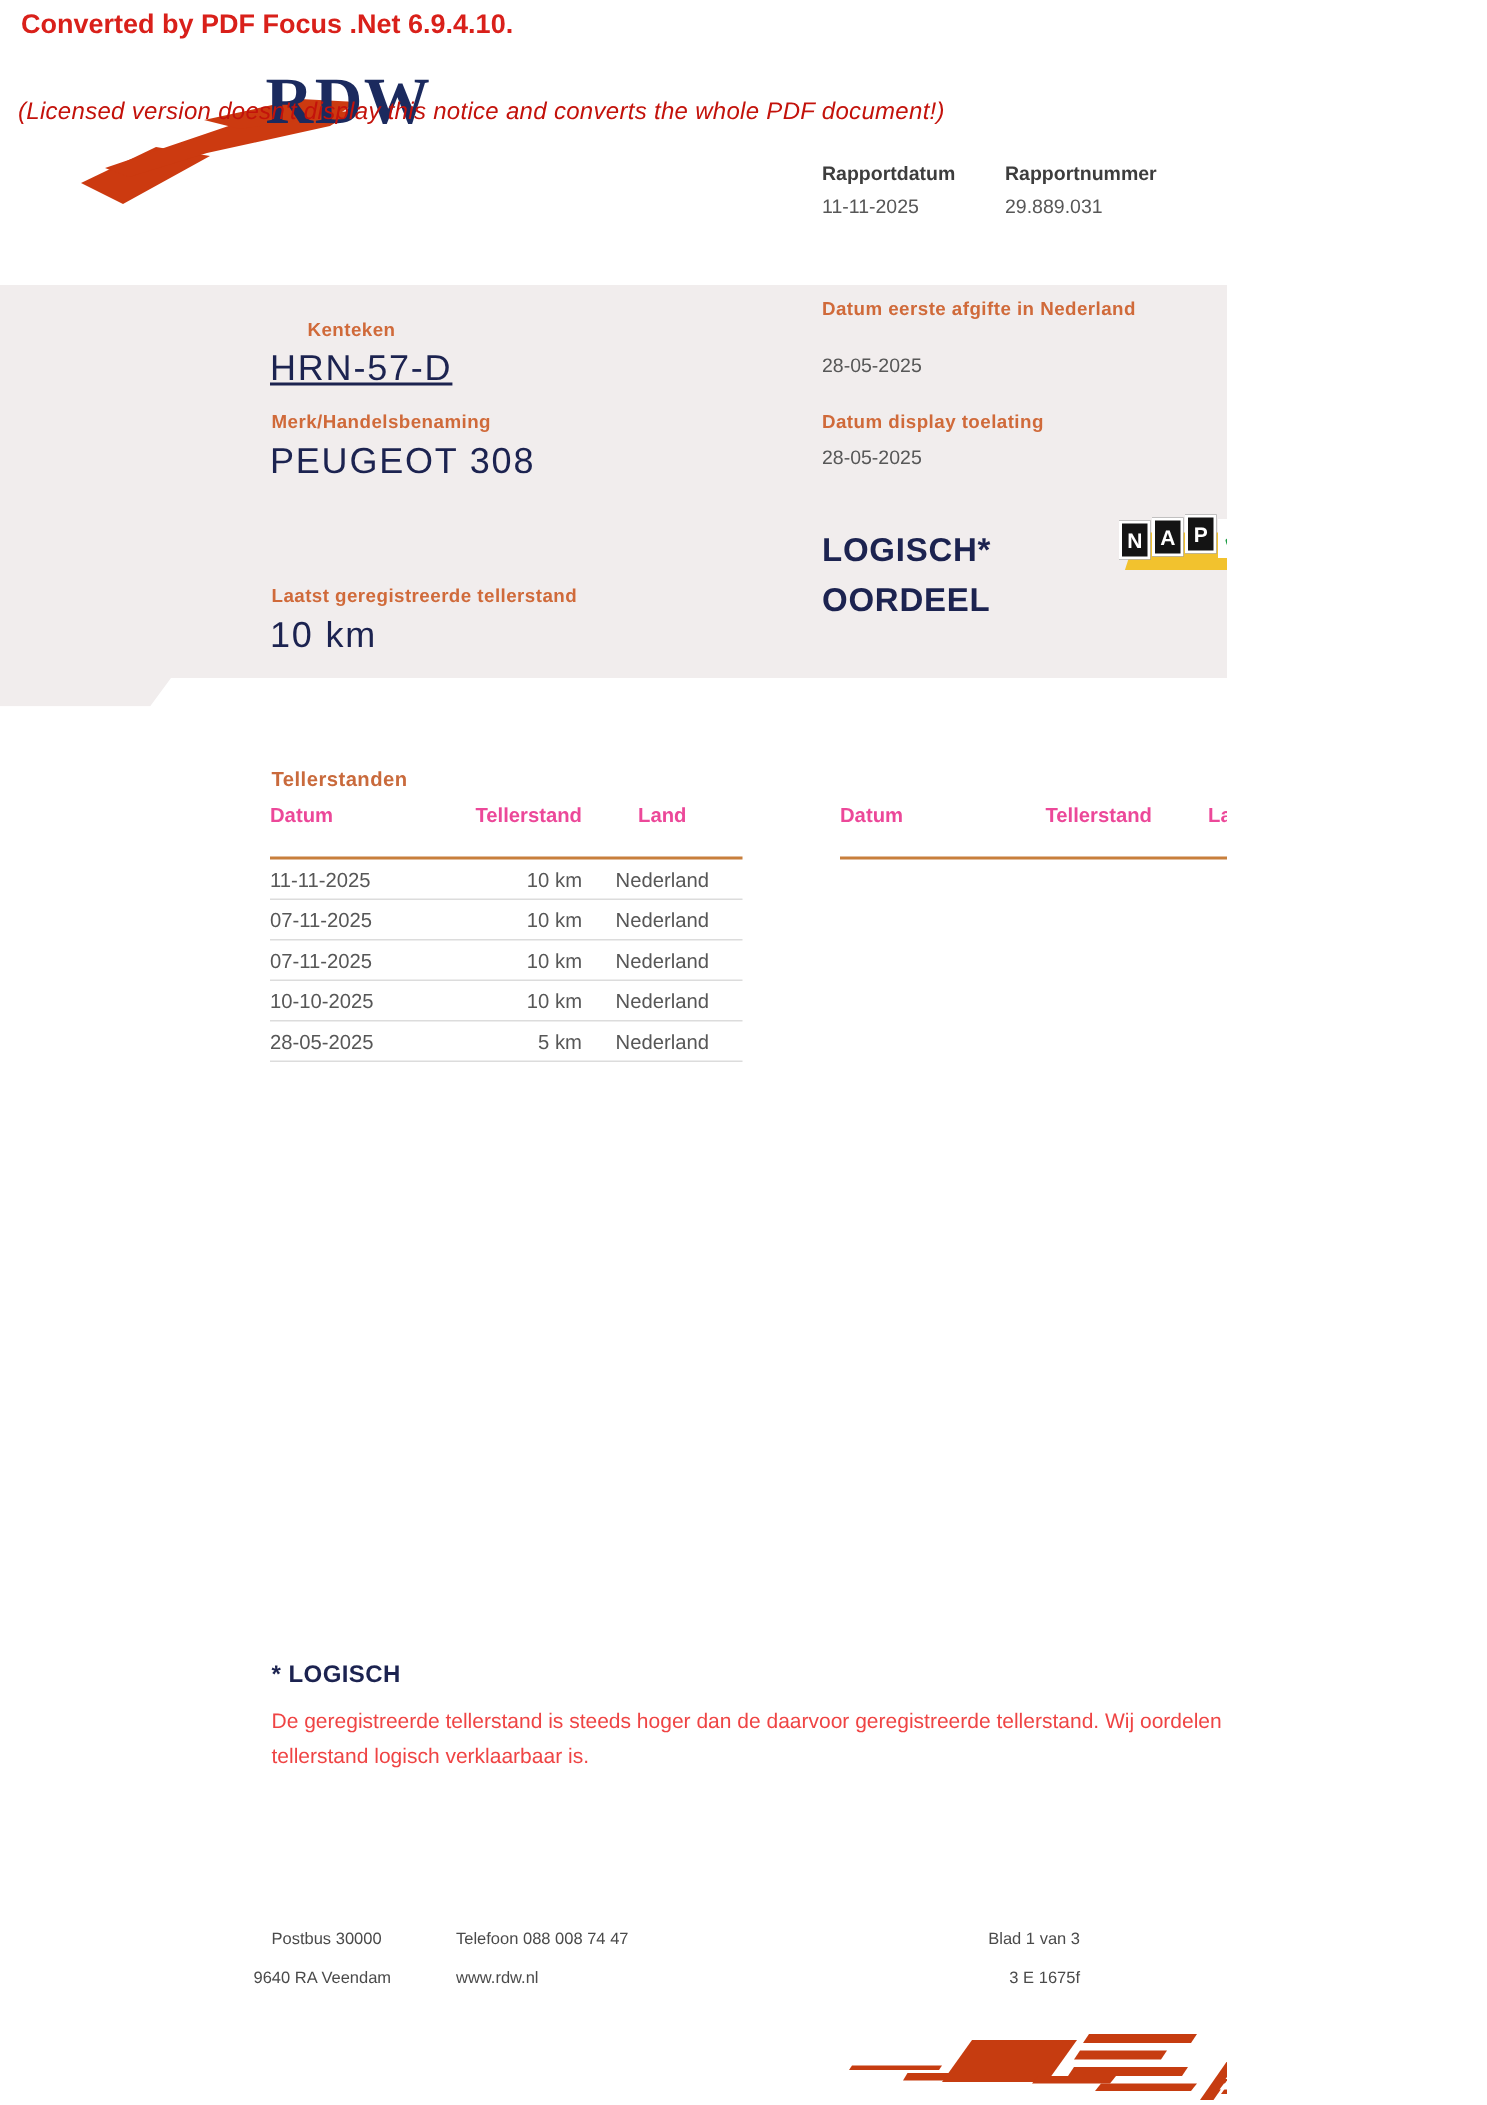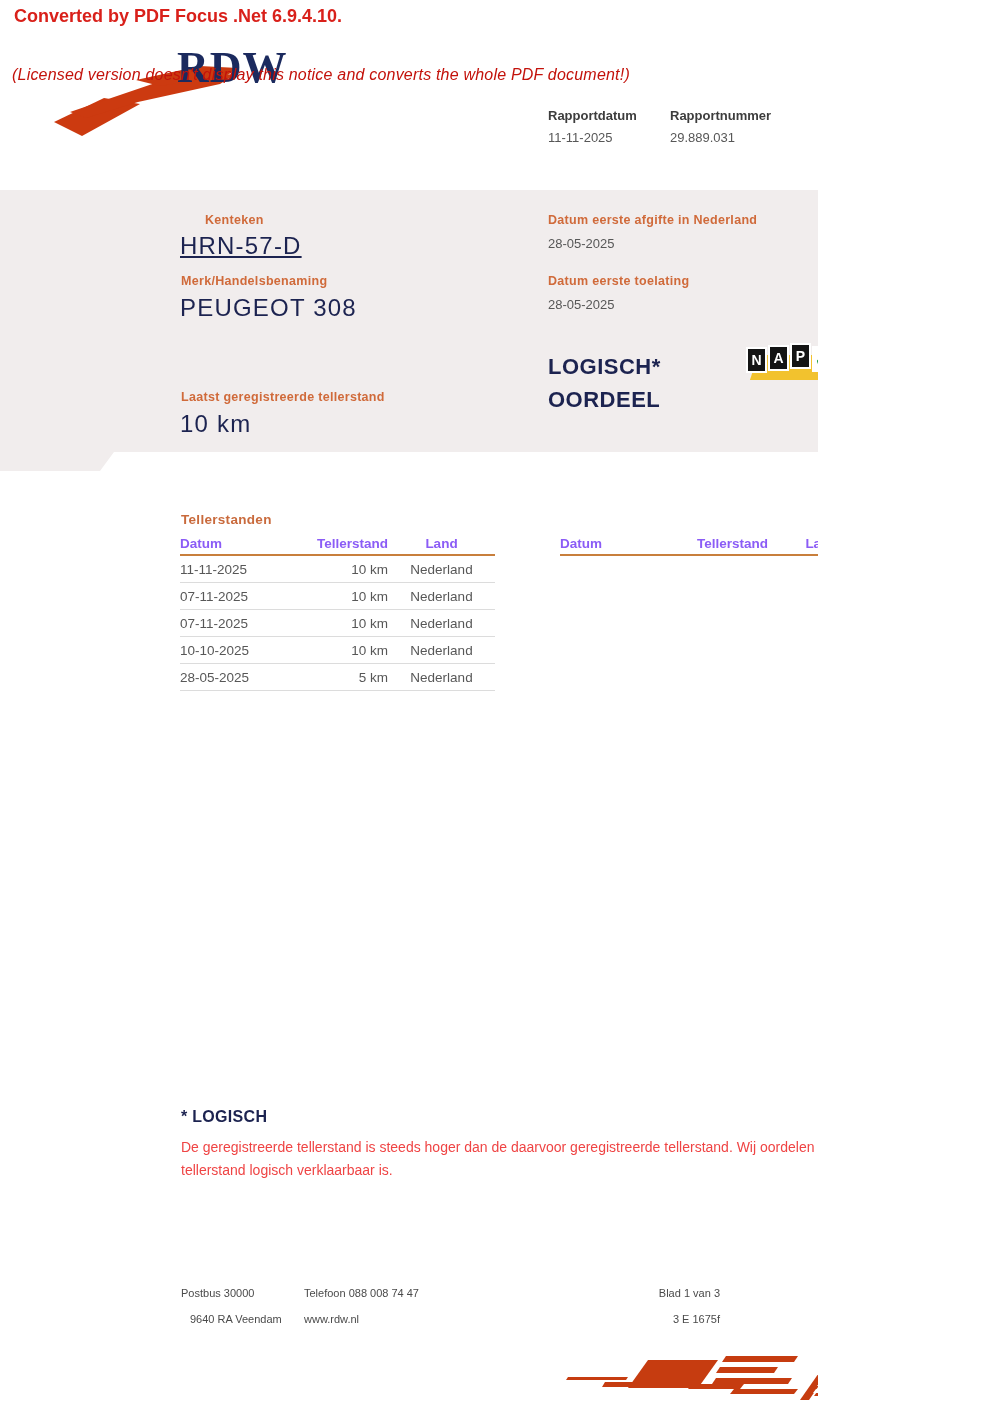--- a/index.html
+++ b/index.html
@@ -92,22 +92,22 @@
   .nap-tile.check { background: #ffffff; color: #1e9e45; font-size: 19px; }
 
   
   .section-title {
     font-size: 13.5px; font-weight: 700;
     color: #c96a3c; letter-spacing: 0.3px;
   }
   .ttable { width: 315px; font-size: 13.5px; }
   .thead {
     display: flex;
-    font-weight: 700; color: #8b5cf6;
-    padding-bottom: 3px;
+    font-weight: 700; color: #ec4899;
+    padding-bottom: 20px;
     border-bottom: 2px solid #c87f3c;
   }
   .trow {
     display: flex;
     color: #575757;
     height: 27px; align-items: center;
     border-bottom: 1px solid #dcdcdc;
   }
   .c-datum { width: 135px; text-align: left; }
   .c-teller { width: 73px; text-align: right; }
@@ -150,24 +150,24 @@
   <div class="abs meta-value" style="left:548px; top:130px;">11-11-2025</div>
   <div class="abs meta-value" style="left:670px; top:130px;">29.889.031</div>
 
   <div class="abs panel">
     <div class="abs lbl" style="left:181px; top:23px;margin-left:24px;">Kenteken</div>
     <div class="abs val-big" style="left:180px; top:42px;text-decoration:underline;">HRN-57-D</div>
 
     <div class="abs lbl" style="left:181px; top:84px;">Merk/Handelsbenaming</div>
     <div class="abs val-big" style="left:180px; top:104px;">PEUGEOT 308</div>
 
-    <div class="abs lbl" style="left:548px; top:23px;">Datum eerste afgifte in Nederland</div>
+    <div class="abs lbl" style="left:548px; top:9px;">Datum eerste afgifte in Nederland</div>
     <div class="abs val-gray" style="left:548px; top:46px;">28-05-2025</div>
 
-    <div class="abs lbl" style="left:548px; top:84px;">Datum eerste toelating</div>
+    <div class="abs lbl" style="left:548px; top:84px;">Datum display toelating</div>
     <div class="abs val-gray" style="left:548px; top:107px;">28-05-2025</div>
 
     <div class="abs oordeel" style="left:548px; top:160px;">
       <div>LOGISCH*</div>
       <div>OORDEEL</div>
     </div>
 
     <div class="abs nap">
       <div class="nap-yellow"></div>
       <div class="nap-tile" style="left:2px; top:5px;">N</div>
@@ -222,21 +222,21 @@
       <div class="c-land">Land</div>
     </div>
   </div>
 
   <div class="abs fn-title" style="left:181px; top:1108px;">* LOGISCH</div>
   <div class="abs fn-body" style="left:181px; top:1136px;">De geregistreerde tellerstand is steeds hoger dan de daarvoor geregistreerde tellerstand. Wij oordelen dan dat de tellerstand logisch verklaarbaar is.</div>
 
   <div class="abs foot" style="left:181px; top:1287px;">Postbus 30000</div>
   <div class="abs foot" style="left:304px; top:1287px;">Telefoon 088 008 74 47</div>
   <div class="abs foot foot-right" style="right:98px; top:1287px;">Blad 1 van 3</div>
-  <div class="abs foot" style="left:190px; top:1313px;">9640 RA Veendam</div>
+  <div class="abs foot" style="left:169px; top:1313px;">9640 RA Veendam</div>
   <div class="abs foot" style="left:304px; top:1313px;">www.rdw.nl</div>
   <div class="abs foot foot-right" style="right:98px; top:1313px;">3 E 1675f</div>
 
   <svg class="abs" style="left:562px; top:1344px;" width="429" height="59" viewBox="0 0 429 59">
     <g fill="#c63c10">
       <polygon points="6,33 66,33 64,36 4,36"></polygon>
       <polygon points="43,38 112,38 108,43 40,43"></polygon>
       <polygon points="86,16 156,16 136,44 66,44"></polygon>
       <polygon points="130,40 182,40 178,45 126,45"></polygon>
       <polygon points="164,12 236,12 232,18 160,18"></polygon>

